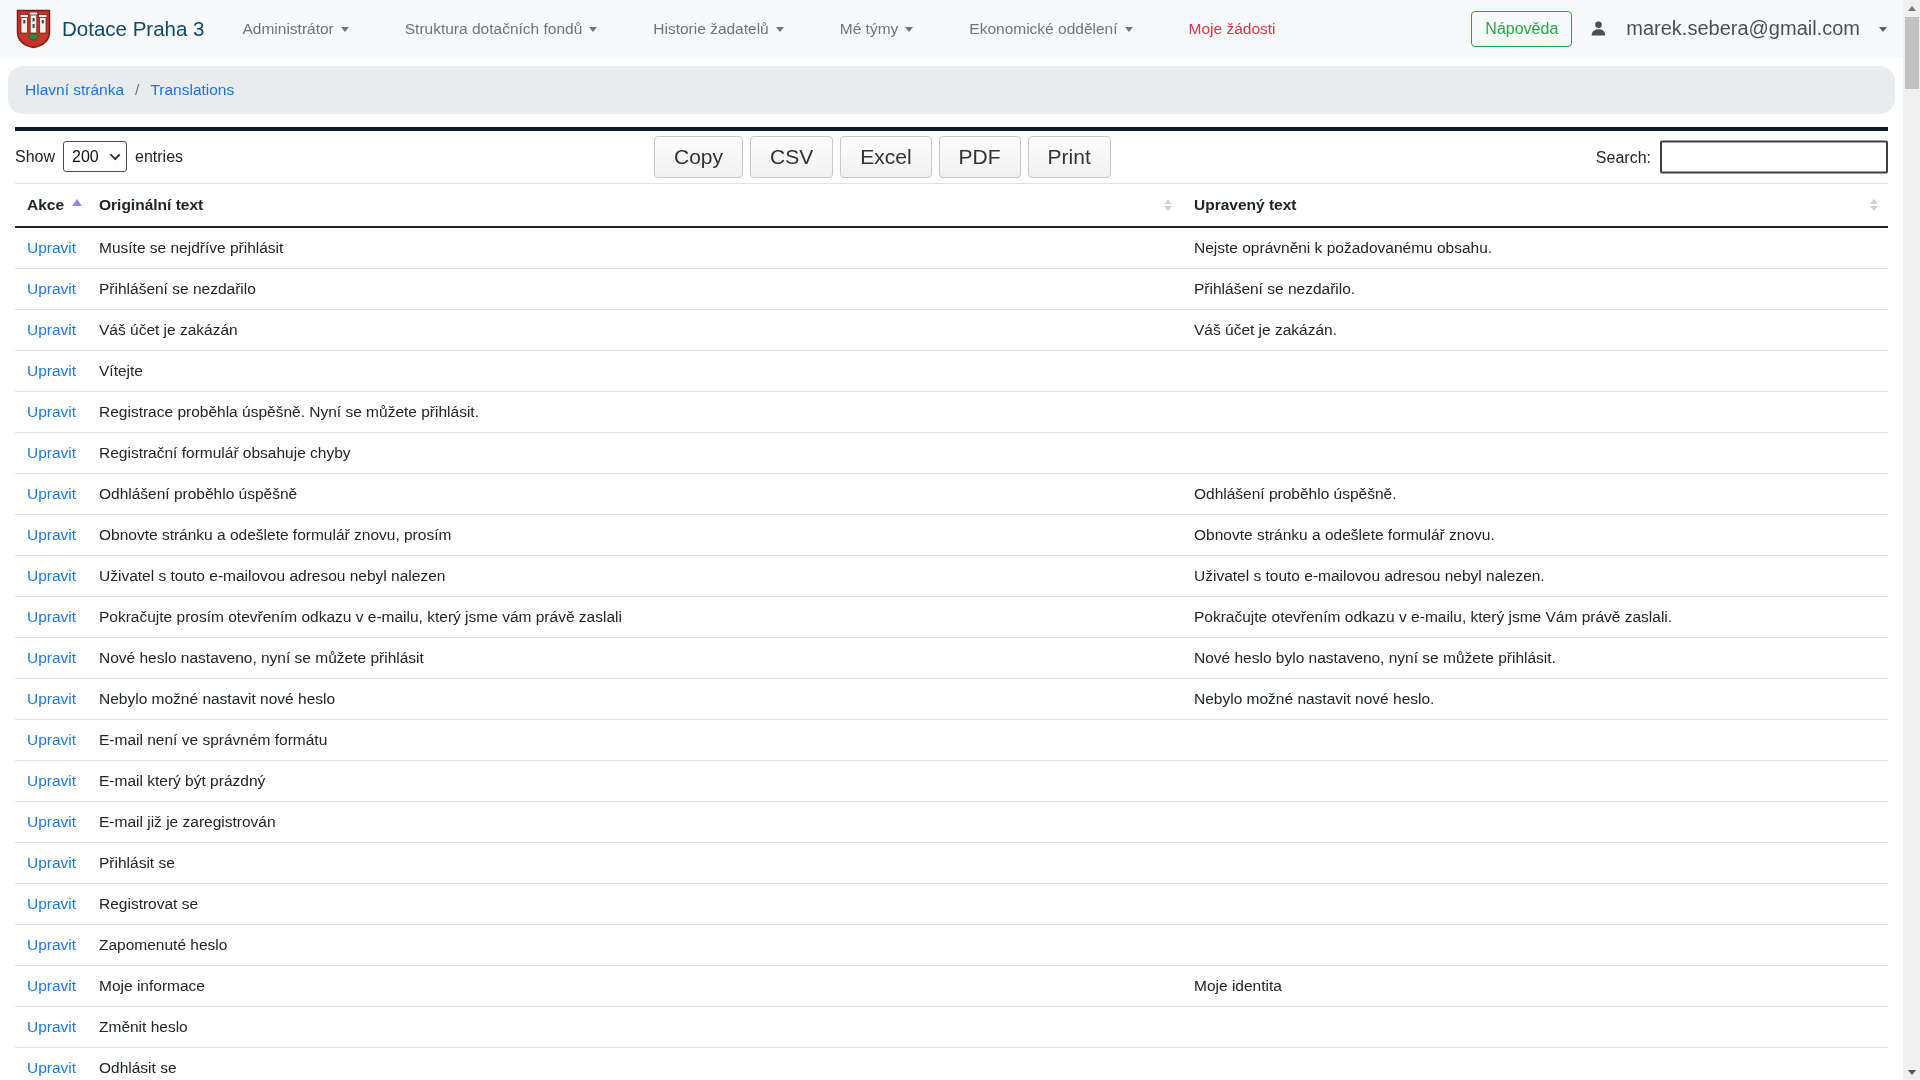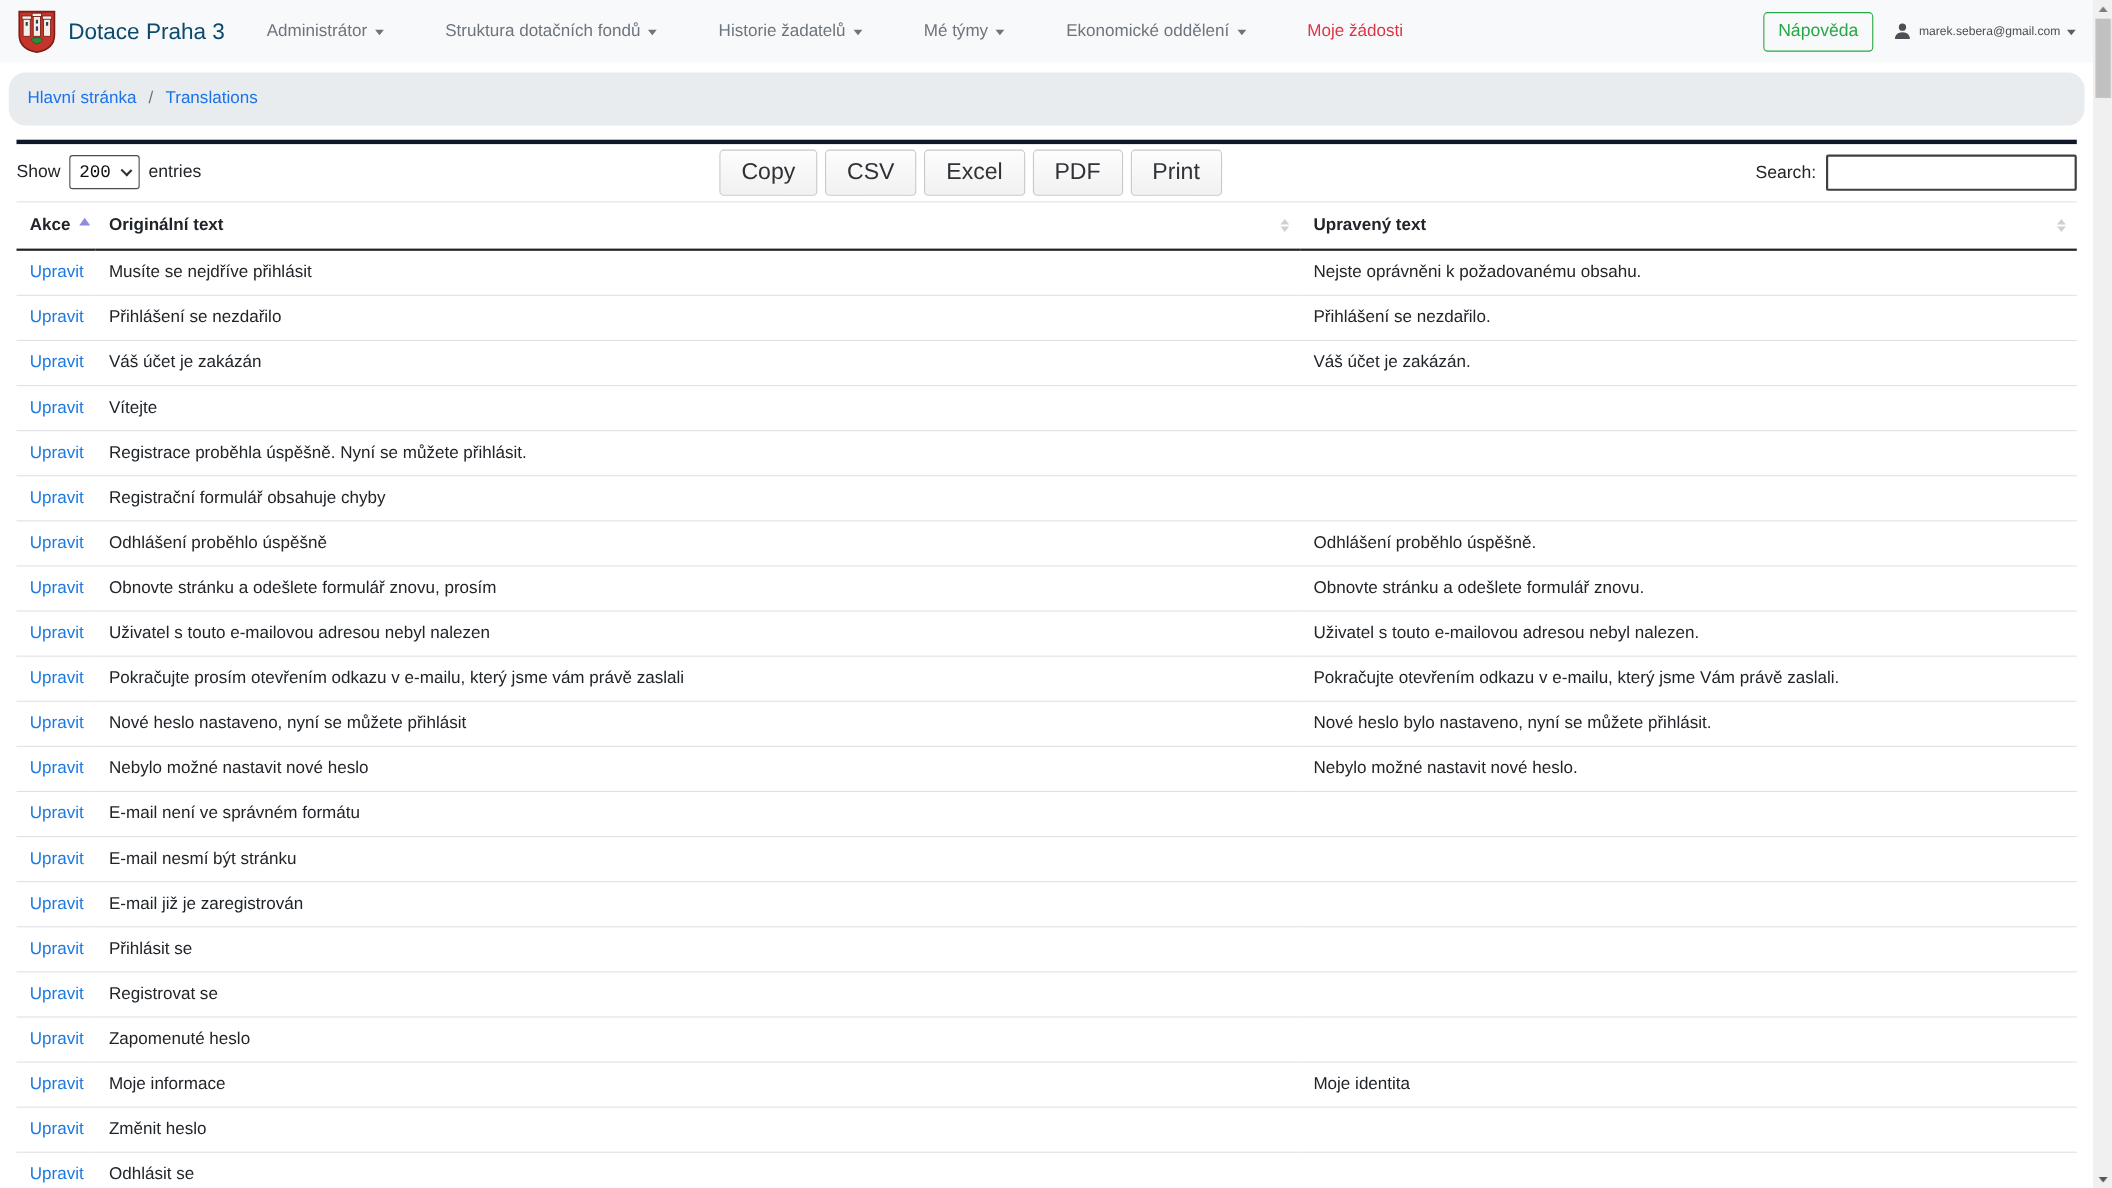--- a/index.html
+++ b/index.html
@@ -40,21 +40,21 @@
     border-top: 5px solid currentColor;
     margin-top: 2px;
   }
   .navbar-right { margin-left: auto; display: flex; align-items: center; gap: 18px; padding-left: 16px; }
   .help-btn {
     font-family: inherit; font-size: 16px;
     color: #28a745; background: transparent;
     border: 1px solid #28a745; border-radius: 4px;
     padding: 8px 13px; cursor: pointer;
   }
-  .user-menu { display: flex; align-items: center; gap: 6px; color: #494f55; font-size: 11px; cursor: pointer; }
+  .user-menu { display: flex; align-items: center; gap: 19px; color: #494f55; font-size: 20px; cursor: pointer; }
   .user-menu .caret { color: #5a6066; }
 
   
   .breadcrumb {
     margin: 9px 8px 0 8px;
     height: 48px;
     background: #e9ecef;
     border-radius: 15px;
     display: flex; align-items: center; gap: 11px;
     padding: 0 17px; font-size: 15.5px;
@@ -67,21 +67,21 @@
     margin: 13px 15px 0 15px;
     border-top: 4px solid #0f172a;
     padding: 10px 0 11px 0;
     position: relative;
     display: flex; align-items: center;
     min-height: 56px;
   }
   .length-group { display: flex; align-items: center; gap: 8px; font-size: 16px; color: #212529; }
   .select-wrap { position: relative; display: inline-block; }
   .length-select {
-    font-family: Liberation Mono, monospace; font-size: 16px; color: #111;
+    font-family: Liberation Sans, sans-serif; font-size: 16px; color: #111;
     width: 64px; height: 31px;
     border: 1.5px solid #4d4d4d; border-radius: 3px;
     background: #fff; padding: 0 22px 0 8px;
     -webkit-appearance: none; appearance: none; cursor: pointer;
   }
   .select-caret {
     position: absolute; right: 8px; top: 10px;
     width: 8px; height: 8px; pointer-events: none;
     border-right: 2px solid #333; border-bottom: 2px solid #333;
     transform: rotate(45deg) scale(1, 0.9);
@@ -385,21 +385,21 @@
               <a class="edit-link">Upravit</a>
             </td>
             <td>E-mail není ve správném formátu</td>
             <td></td>
           </tr>
 
           <tr>
             <td>
               <a class="edit-link">Upravit</a>
             </td>
-            <td>E-mail nesmí být stránku</td>
+            <td>E-mail který být prázdný</td>
             <td></td>
           </tr>
 
           <tr>
             <td>
               <a class="edit-link">Upravit</a>
             </td>
             <td>E-mail již je zaregistrován</td>
             <td></td>
           </tr>

